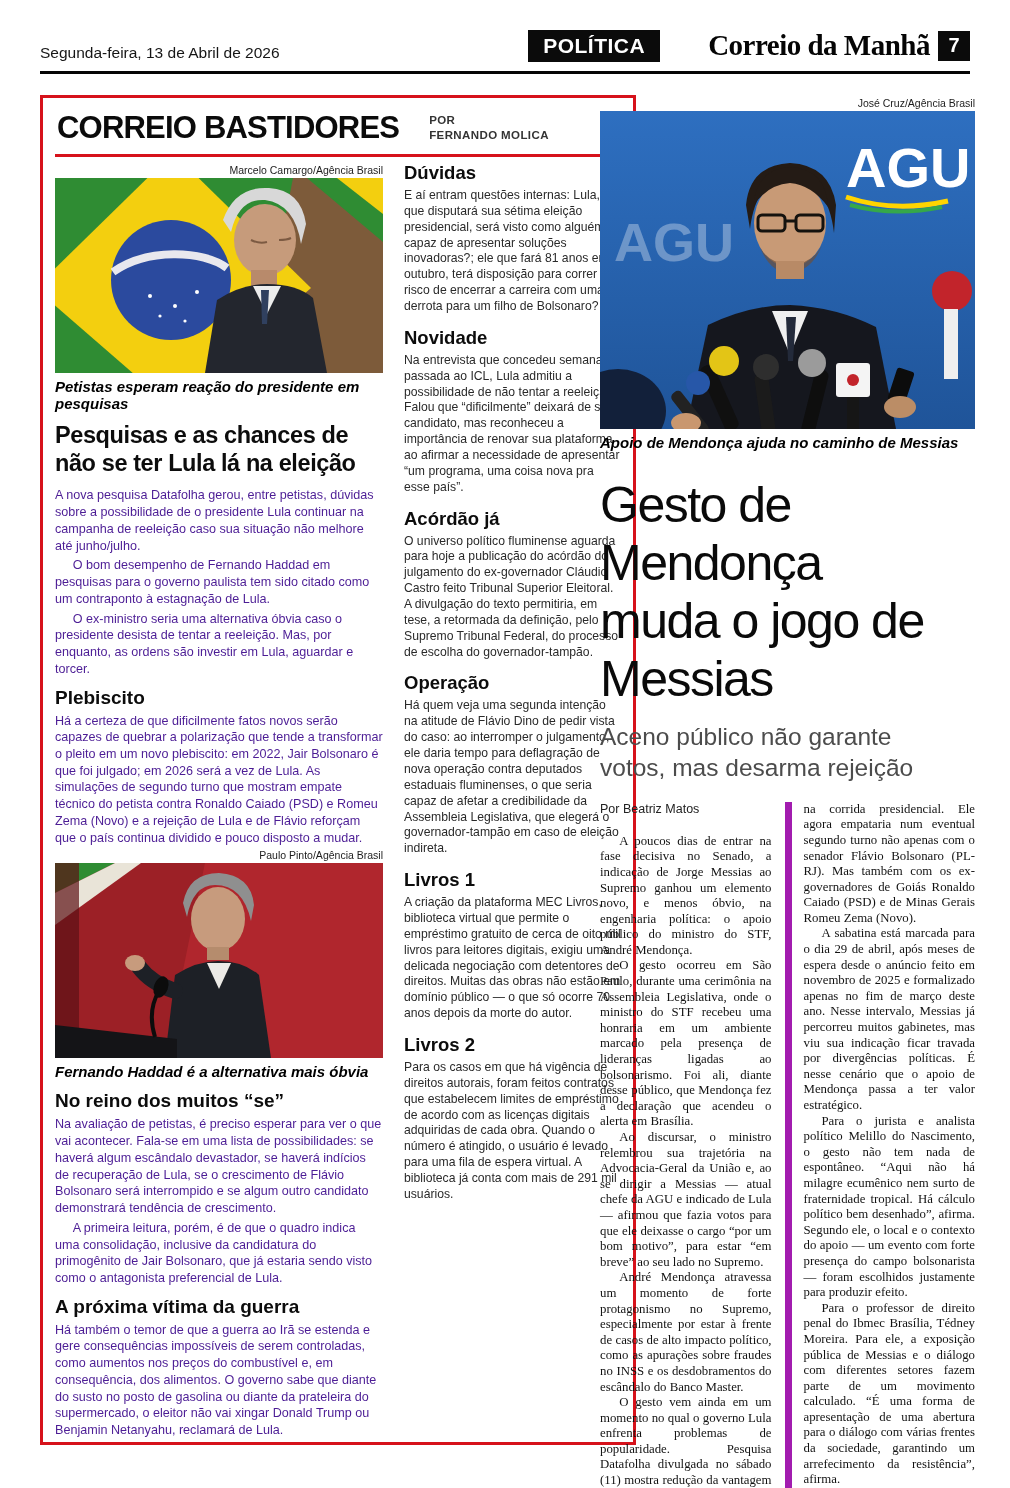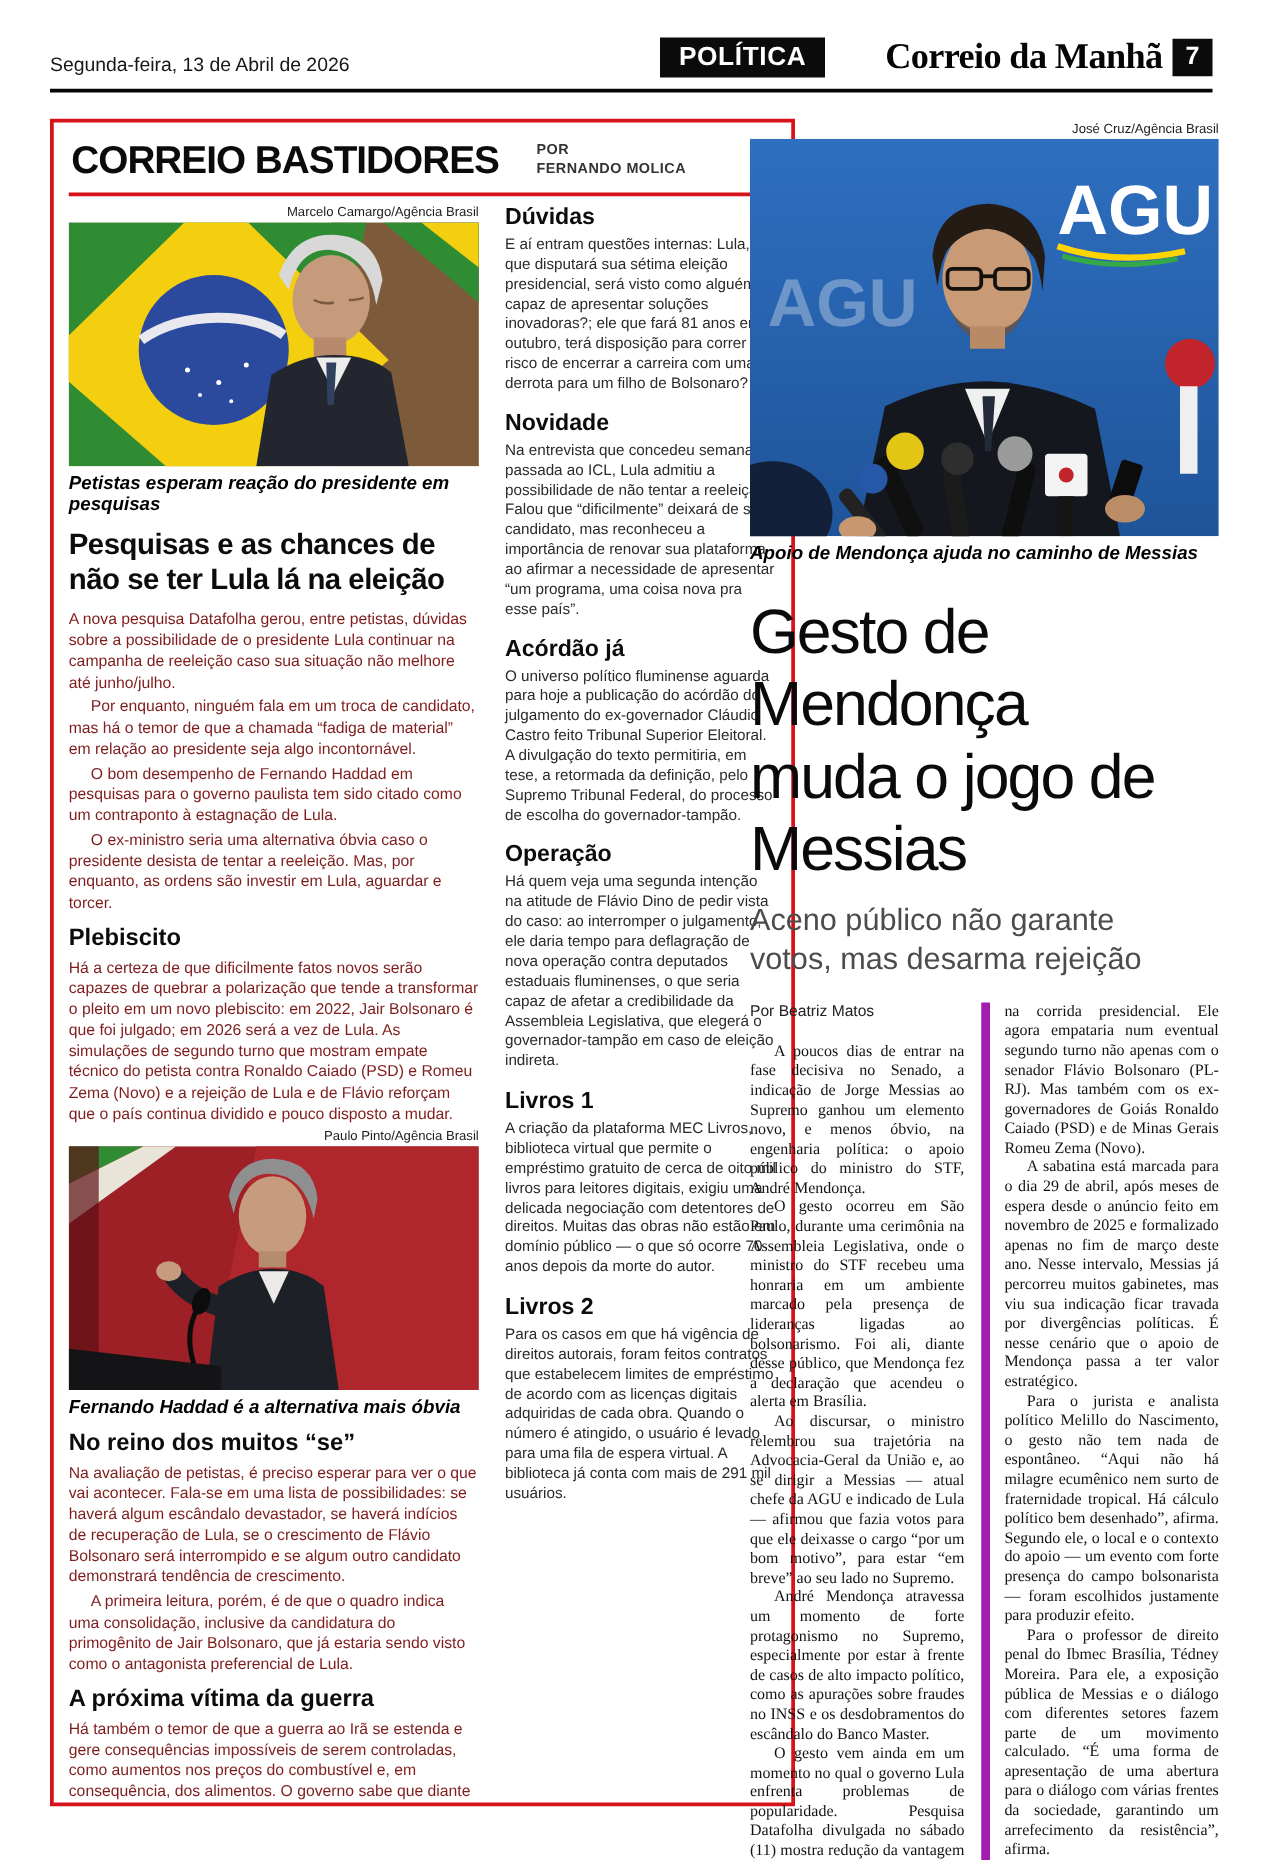--- a/index.html
+++ b/index.html
@@ -30,21 +30,21 @@
                 overflow:hidden; background:#fff; }
   .bast-head { display:flex; align-items:center; gap:30px; padding:8px 2px;
                border-bottom:3px solid #d6121b; }
   .bast-title { margin:0; font-size:31px; font-weight:800; letter-spacing:-.8px; color:#0b0b0b; }
   .bast-byline { font-size:11.5px; font-weight:600; letter-spacing:.4px; color:#333; line-height:1.3; }
   .bast-cols { display:flex; gap:21px; margin-top:5px; }
   .col-left { flex:none; width:328px; }
   .col-notes { flex:1; min-width:0; }
   .headline2 { font-size:23.5px; font-weight:800; line-height:1.18; letter-spacing:-.4px;
                margin:6px 0 10px; color:#0c0c0c; }
-  .bast-body p { font-size:12.6px; line-height:1.33; margin:0 0 3px; color:#7f1d1d; }
+  .bast-body p { font-size:12.6px; line-height:1.33; margin:0 0 3px; color:#4c1d95; }
   .subhead2 { font-size:19px; font-weight:700; margin:9px 0 4px; color:#0c0c0c; }
   .note h3 { font-size:18.5px; font-weight:800; margin:0 0 4px; color:#0c0c0c; }
   .note p { font-size:12.2px; line-height:1.3; margin:0 0 12px; color:#2a2a2a; }
 
   
   .main-article { position:absolute; left:600px; top:95px; width:375px; }
   .headline1 { font-size:50px; line-height:1.16; font-weight:400; letter-spacing:-1.5px;
                margin:25px 0 14px; max-width:345px; color:#0a0a0a; }
   .subhead1 { font-size:24.5px; line-height:1.26; color:#4c4c4c; margin:0 0 18px; max-width:360px; }
   .byline { font-size:12.5px; color:#222; margin:0 0 18px; }
@@ -110,21 +110,20 @@
             <path d="M206,112 l8,0 -2,34 -5,0 Z" fill="#30405f"></path>
           </g>
         </svg>
 
         <div class="caption">Petistas esperam reação do presidente em pesquisas</div>
 
         <h1 class="headline2">Pesquisas e as chances de não se ter Lula lá na eleição</h1>
 
         <div class="bast-body ind-rest">
             <p>A nova pesquisa Datafolha gerou, entre petistas, dúvidas sobre a possibilidade de o presidente Lula continuar na campanha de reeleição caso sua situação não melhore até junho/julho.</p>
-            <p>Por enquanto, ninguém fala em um troca de candidato, mas há o temor de que a chamada “fadiga de material” em relação ao presidente seja algo incontornável.</p>
             <p>O bom desempenho de Fernando Haddad em pesquisas para o governo paulista tem sido citado como um contraponto à estagnação de Lula.</p>
             <p>O ex-ministro seria uma alternativa óbvia caso o presidente desista de tentar a reeleição. Mas, por enquanto, as ordens são investir em Lula, aguardar e torcer.</p>
           </div>
 
         <h3 class="subhead2">Plebiscito</h3>
         <div class="bast-body">
           <p>Há a certeza de que dificilmente fatos novos serão capazes de quebrar a polarização que tende a transformar o pleito em um novo plebiscito: em 2022, Jair Bolsonaro é que foi julgado; em 2026 será a vez de Lula. As simulações de segundo turno que mostram empate técnico do petista contra Ronaldo Caiado (PSD) e Romeu Zema (Novo) e a rejeição de Lula e de Flávio reforçam que o país continua dividido e pouco disposto a mudar.</p>
         </div>
 
         <div class="credit">Paulo Pinto/Agência Brasil</div>

